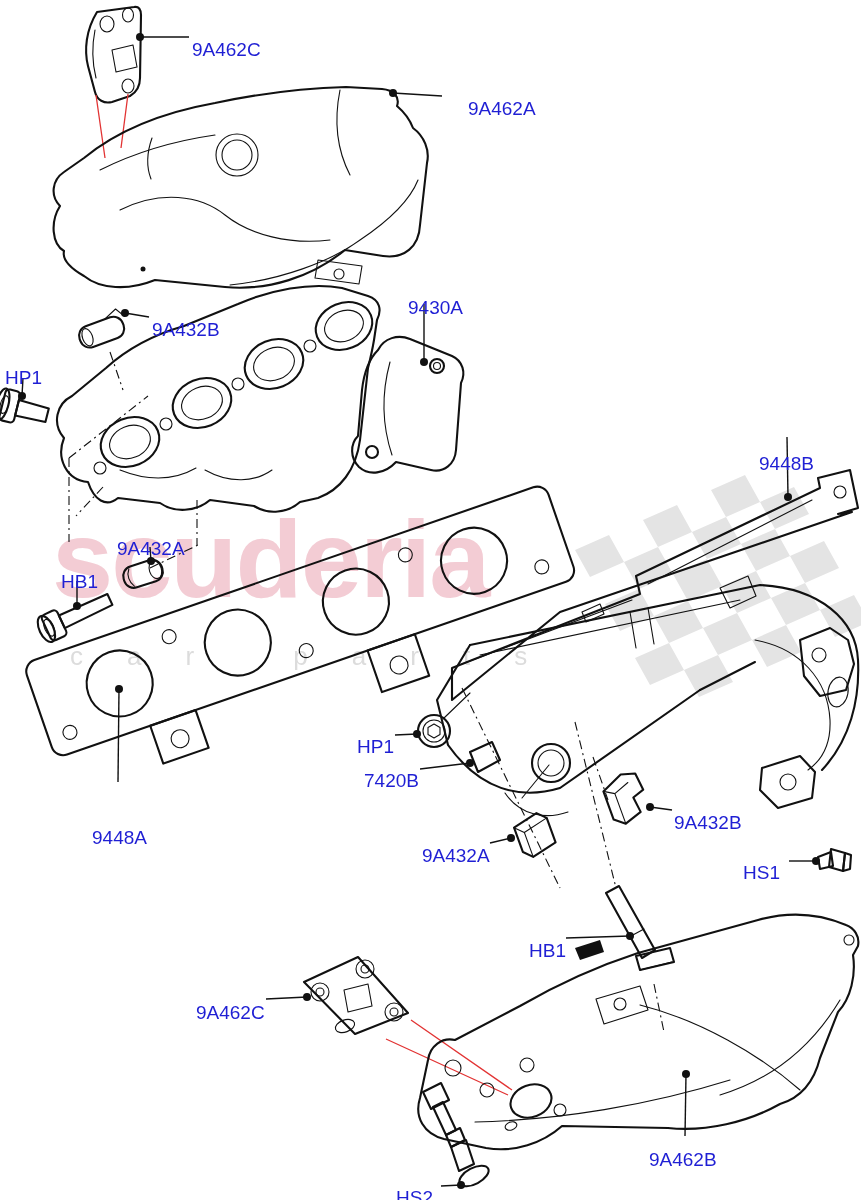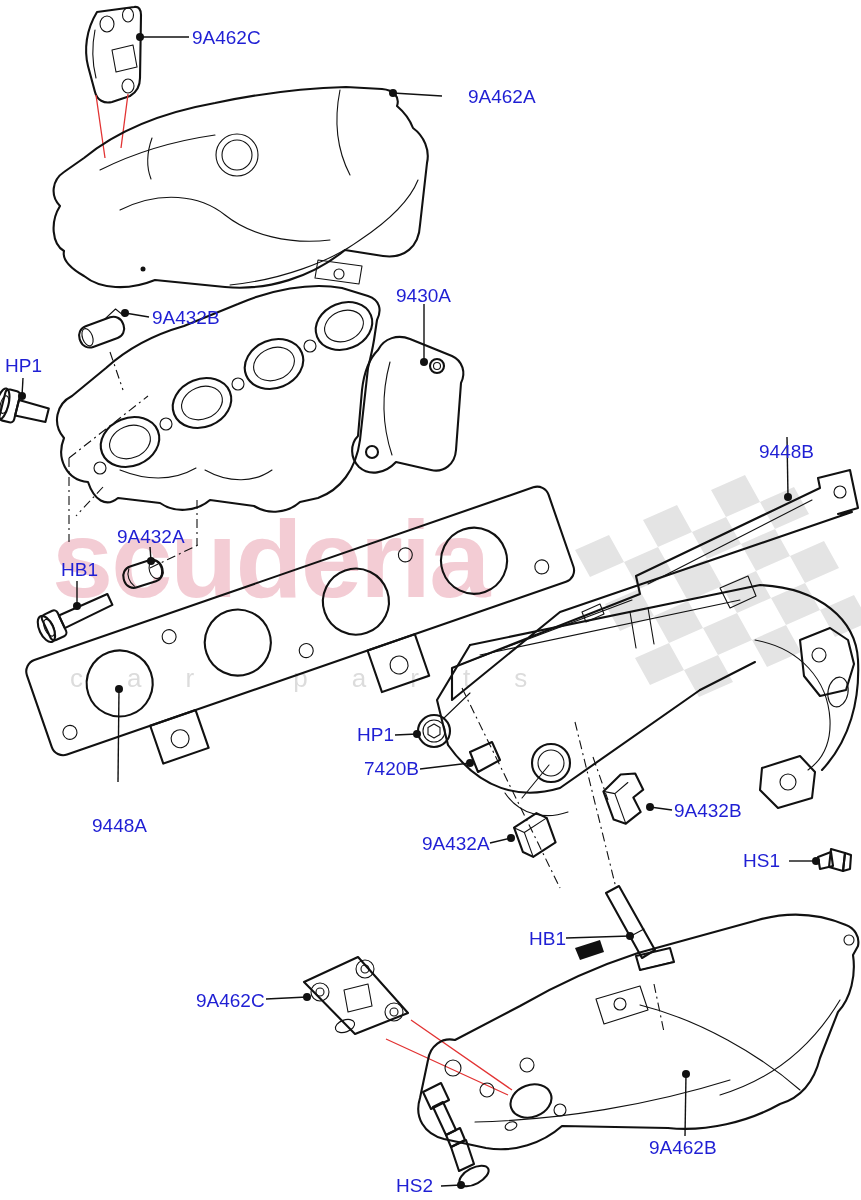--- a/index.html
+++ b/index.html
@@ -20,35 +20,35 @@
   
   .wm{position:absolute;inset:0;z-index:1;}
   .wm-brand{
     position:absolute;left:52px;top:498px;
     font-size:110px;font-weight:bold;letter-spacing:-2px;
     color:var(--wm-brand);line-height:1.1;
   }
   .wm-sub{
     position:absolute;left:70px;top:641px;
     font-size:26px;color:var(--wm-sub);
-    letter-spacing:44px;word-spacing:4px;line-height:1.2;margin-top:22px;
+    letter-spacing:44px;word-spacing:4px;line-height:1.2;
   }
   .wm svg{position:absolute;left:0;top:0;}
   .flagcell{fill:var(--wm-flag);stroke:none;}
   
   svg.art{position:absolute;left:0;top:0;z-index:2;}
   .o{fill:none;stroke:var(--artwork-line);stroke-width:2.1;stroke-linejoin:round;stroke-linecap:round;}
   .i{fill:none;stroke:var(--artwork-line);stroke-width:1.1;stroke-linejoin:round;stroke-linecap:round;}
   .d{fill:none;stroke:var(--artwork-line);stroke-width:1.1;stroke-dasharray:9 4 2 4;}
   .ld{fill:none;stroke:var(--artwork-line);stroke-width:1.4;}
   .dot{fill:var(--artwork-line);stroke:none;}
   .red{fill:none;stroke:var(--red-marker);stroke-width:1.3;}
   .blk{fill:var(--artwork-line);stroke:none;}
   
-  .callouts{position:absolute;inset:0;z-index:3;}
+  .callouts{position:absolute;inset:0;z-index:3;margin-top:12px;}
   .callout{
     position:absolute;font-size:19px;color:var(--callout-text);
     white-space:nowrap;cursor:pointer;line-height:1;
   }
 </style>
 </head>
 <body>
 
 <div class="stage">
 
@@ -294,21 +294,21 @@
       <path class="ld" d="M461,1185 L441,1186"></path>
         <circle class="dot" cx="461" cy="1185" r="4"></circle>
     </g>
   </svg>
 
   <div class="callouts">
     <div class="callout" style="left:192px;top:28px">9A462C</div>
     <div class="callout" style="left:468px;top:87px">9A462A</div>
     <div class="callout" style="left:152px;top:308px">9A432B</div>
     <div class="callout" style="left:5px;top:356px">HP1</div>
-    <div class="callout" style="left:396px;top:286px">9430A</div>
+    <div class="callout" style="left:408px;top:286px">9430A</div>
     <div class="callout" style="left:117px;top:527px">9A432A</div>
     <div class="callout" style="left:61px;top:560px">HB1</div>
     <div class="callout" style="left:92px;top:816px">9448A</div>
     <div class="callout" style="left:759px;top:442px">9448B</div>
     <div class="callout" style="left:357px;top:725px">HP1</div>
     <div class="callout" style="left:364px;top:759px">7420B</div>
     <div class="callout" style="left:422px;top:834px">9A432A</div>
     <div class="callout" style="left:674px;top:801px">9A432B</div>
     <div class="callout" style="left:743px;top:851px">HS1</div>
     <div class="callout" style="left:529px;top:929px">HB1</div>

